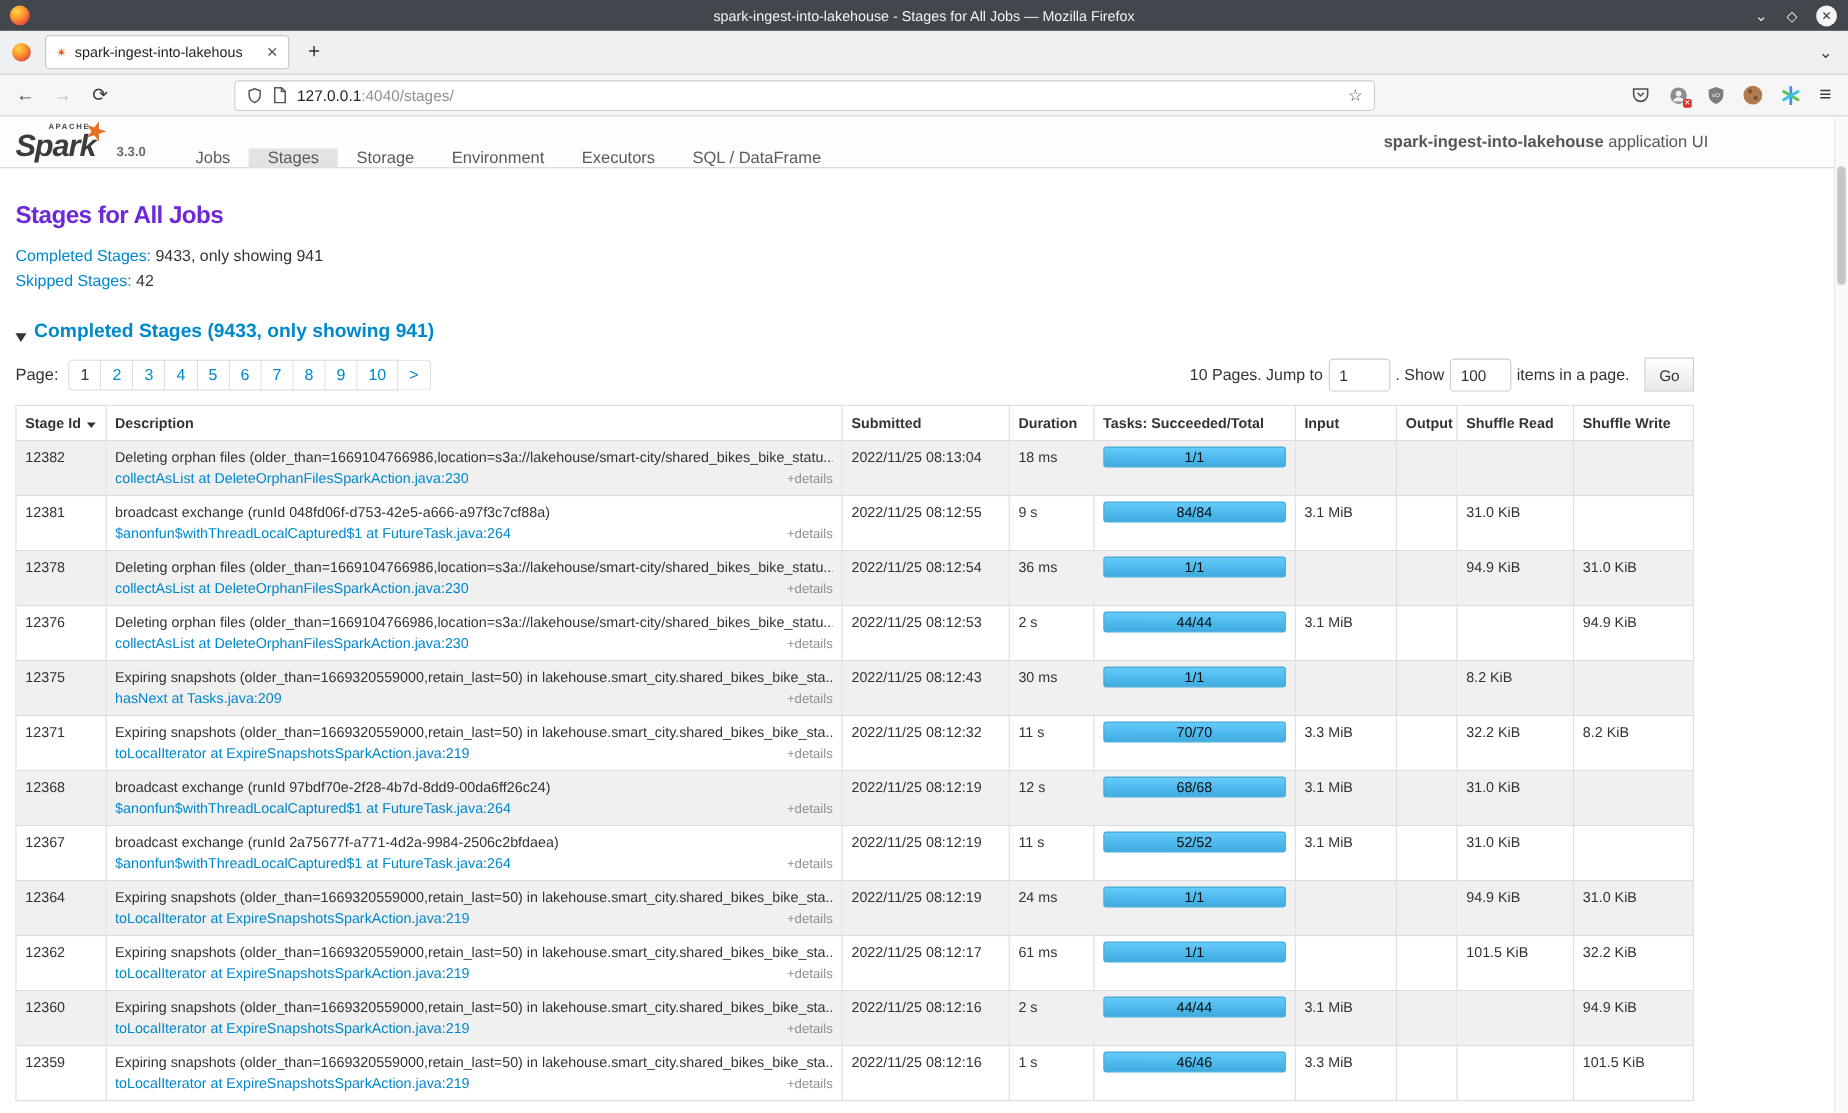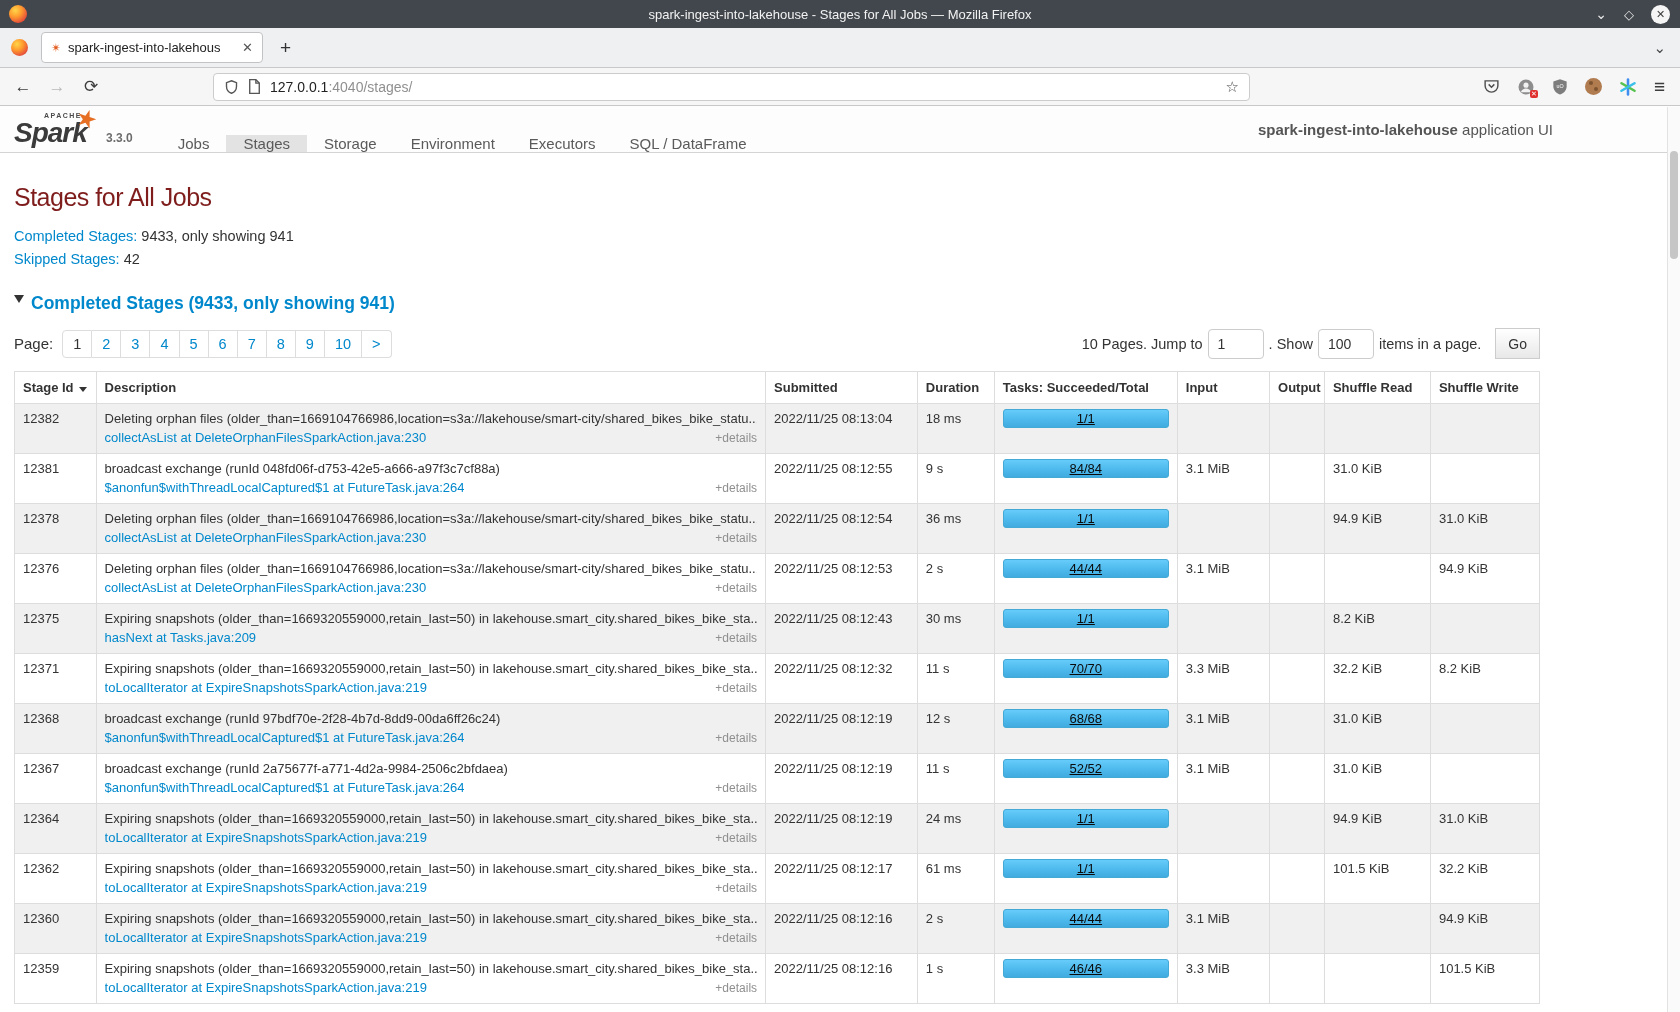--- a/index.html
+++ b/index.html
@@ -99,25 +99,25 @@
   .spark-nav-items { display:flex; align-items:flex-end; margin-left:28px; }
   .nav-item {
     display:flex; align-items:center; padding:0 17px; font-size:15px; color:#5a5a5a; cursor:pointer;
   }
   .nav-item.active { background:#e3e3e3; }
   .app-ui { margin-left:auto; align-self:center; font-size:15px; color:#555; white-space:nowrap; }
   .app-ui b { font-weight:bold; }
 
   
   .content { width:1554px; padding:0 14px; }
-  h1.page-title { font-size:25px; font-weight:normal; color:#7f1d1d; margin:30px 0 14px 0; letter-spacing:-0.5px; }
+  h1.page-title { font-size:22px; font-weight:bold; color:#6d28d9; margin:30px 0 14px 0; letter-spacing:-0.5px; }
   .summary-line { margin:3px 0; font-size:14.5px; color:#333; line-height:20px; }
   .summary-line a { color:#0088cc; font-weight:normal; text-decoration:none; cursor:pointer; }
   .section-head {
-    display:flex; align-items:flex-start; margin:24px 0 4px 0; cursor:pointer;
+    display:flex; align-items:flex-end; margin:24px 0 4px 0; cursor:pointer;
   }
   .collapse-caret {
     width:0; height:0; border-left:5.5px solid transparent; border-right:5.5px solid transparent;
     border-top:8px solid #333; margin-right:7px; margin-top:2px;
   }
   .section-title { font-size:17.5px; font-weight:bold; color:#0088cc; }
 
   .pager-row { display:flex; align-items:center; margin:14px 0 12px 0; }
   .page-label { font-size:15px; color:#333; margin-right:9px; }
   ul.pagination { display:flex; list-style:none; margin:0; padding:0; }
@@ -156,21 +156,21 @@
     display:inline-block; width:0; height:0; margin-left:5px;
     border-left:4px solid transparent; border-right:4px solid transparent; border-top:5px solid #333;
   }
   td.c-desc .l1 { white-space:nowrap; overflow:hidden; }
   td.c-desc .l2 { display:flex; justify-content:space-between; align-items:baseline; }
   td.c-desc a { color:#0088cc; text-decoration:none; cursor:pointer; white-space:nowrap; overflow:hidden; }
   .details-toggle { color:#8f8f8f; font-size:12px; cursor:pointer; white-space:nowrap; margin-left:8px; }
   .task-bar {
     height:19px; border:1px solid #45a9d6; border-radius:3px;
     background:linear-gradient(#66ccfa 0%, #4db9ec 55%, #41abdf 100%);
-    text-align:center; line-height:18px; font-size:13px; color:#0b0b0b;text-decoration:underline;
+    text-align:center; line-height:18px; font-size:13px; color:#0b0b0b;
   }
 
   
   .vscroll {
     position:fixed; top:107px; right:0; bottom:0; width:13px;
     background:#fafafa; border-left:1px solid #e2e2e2;
   }
   .vscroll .thumb {
     position:absolute; top:44px; left:2px; right:2px; height:108px;
     background:#c6c6c6; border-radius:6px;

